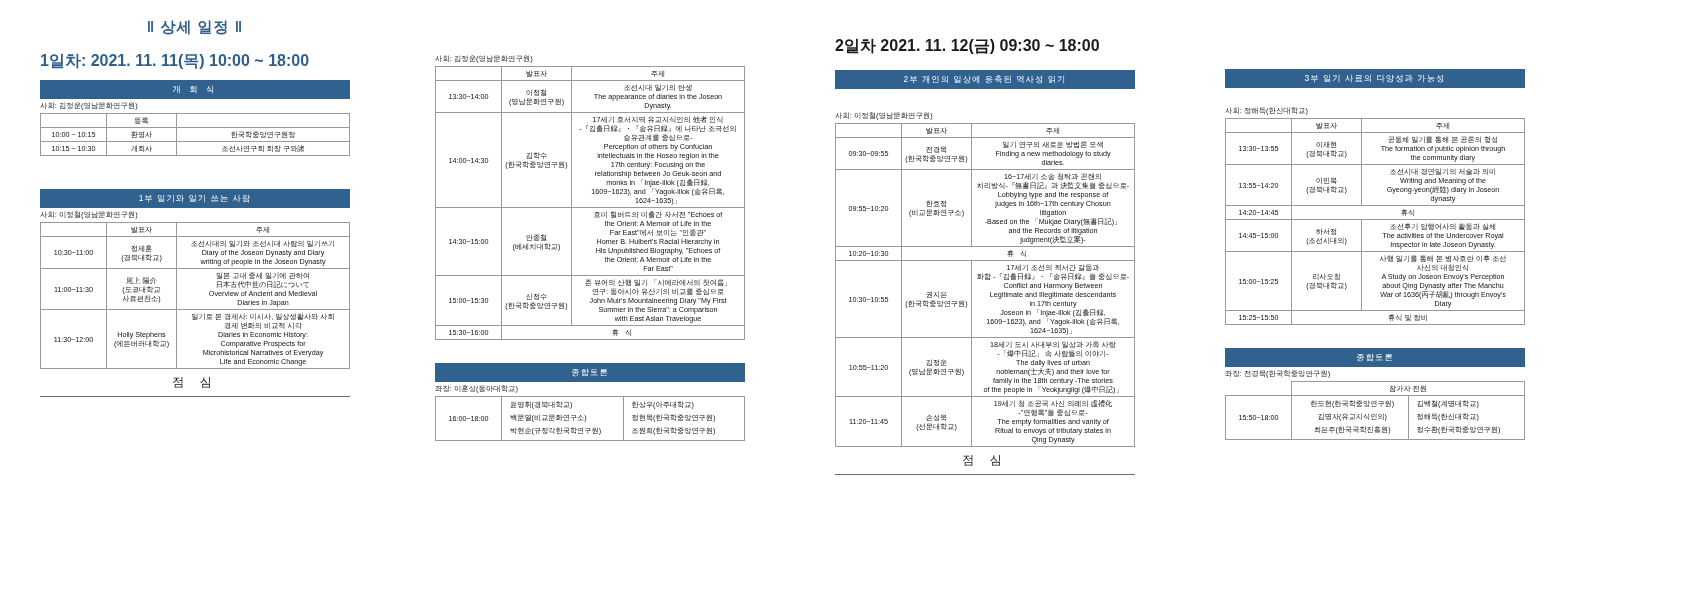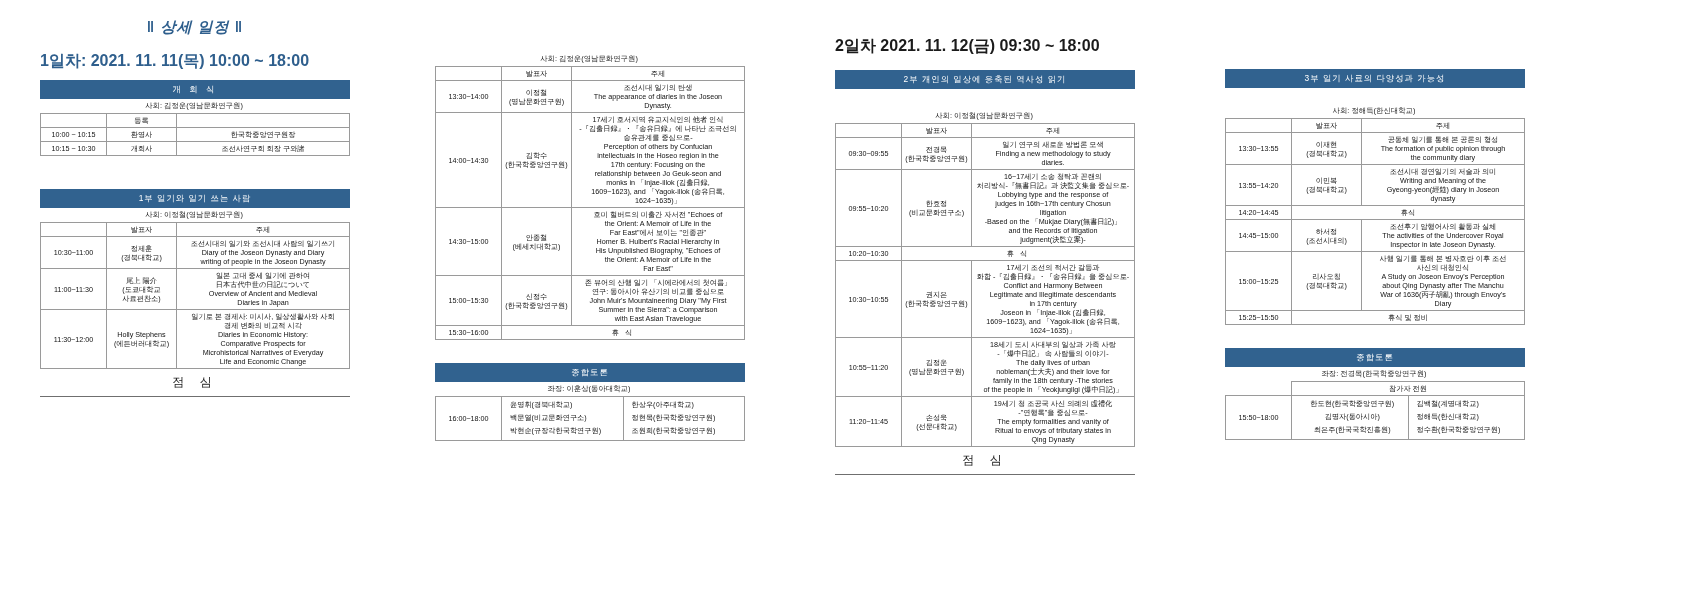--- a/index.html
+++ b/index.html
@@ -38,37 +38,37 @@
     background: #31628f;
     color: #ffffff;
     text-align: center;
     font-size: 8.4px;
     letter-spacing: 3px;
     padding: 4px 0;
     font-weight: normal;
   }
   .band.tight { letter-spacing: 1px; margin-top: 13px; }
   .chair {
-    text-align: center;
+    text-align: left;
     font-size: 7.4px;
     padding: 2px 2px 2px 0;
   }
   .sec-title-main {
     color: #2f5f8d;
     font-size: 15px;
     font-weight: bold;
     letter-spacing: 1px;
   }
   .day-title {
     color: #2f5f8d;
     font-size: 16px;
     font-weight: bold;
   }
   .day-title.dark { color: #1b1b1b; }
-  .center { text-align: center; font-style: italic; }
+  .center { text-align: center; }
   .lunch {
     text-align: center;
     font-size: 12px;
     letter-spacing: 6px;
     padding: 5px 0;
   }
   .col { position: absolute; }
   
   #col1 { left: 40px;  top: 18px;  width: 310px; }
   #col2 { left: 435px; top: 52px;  width: 310px; }
@@ -391,21 +391,21 @@
       <table class="sched">
         <tbody>
             <tr>
           <td class="time-col" style="border:none"></td>
           <td colspan="2">참가자 전원</td>
         </tr>
         <tr>
           <td>15:50~18:00</td>
           <td style="text-align:center;padding-left:8px;line-height:1.8">
             <div>한도현(한국학중앙연구원)</div>
-            <div>김명자(동아시아)</div>
+            <div>김명자(유교지식인의)</div>
             <div>최은주(한국국학진흥원)</div>
           </td>
           <td style="text-align:left;padding-left:8px;line-height:1.8">
             <div>김백철(계명대학교)</div>
             <div>정해득(한신대학교)</div>
             <div>정수환(한국학중앙연구원)</div>
           </td>
         </tr>
       </tbody>
         </table>

